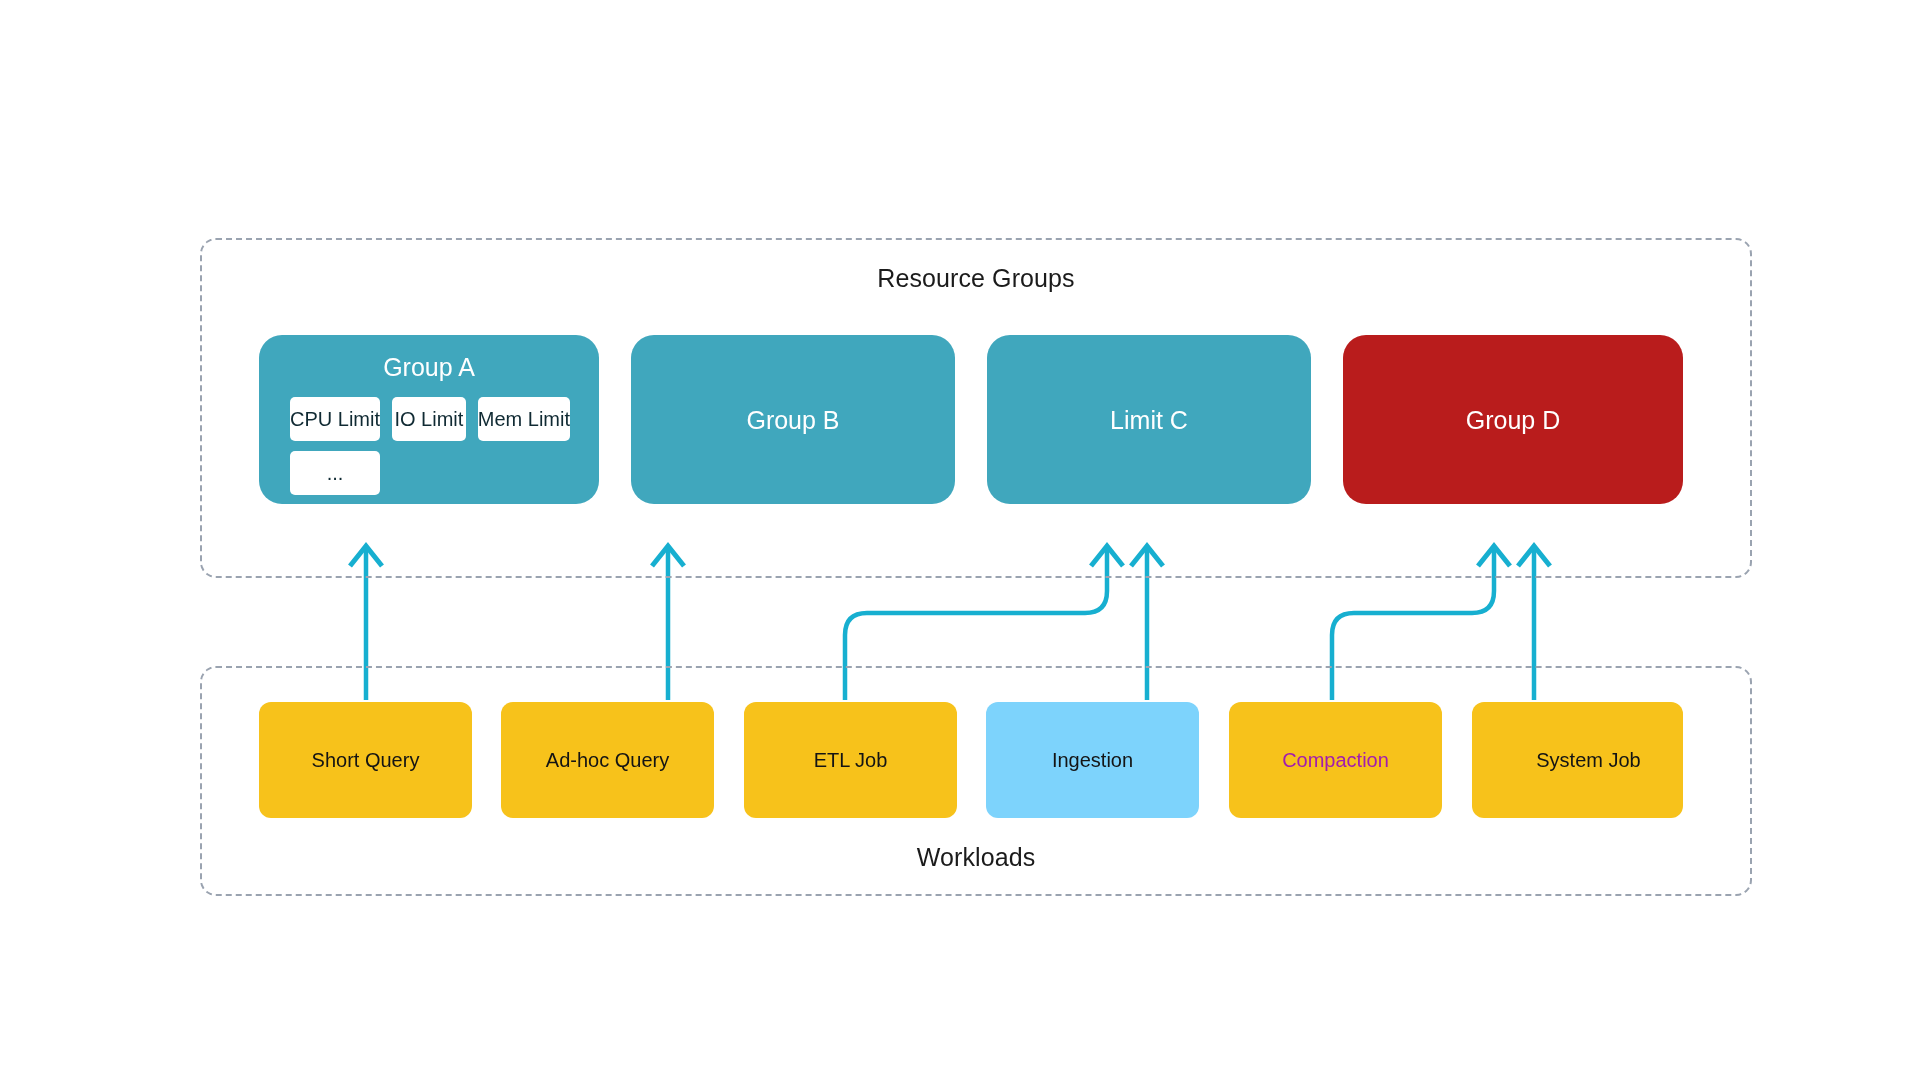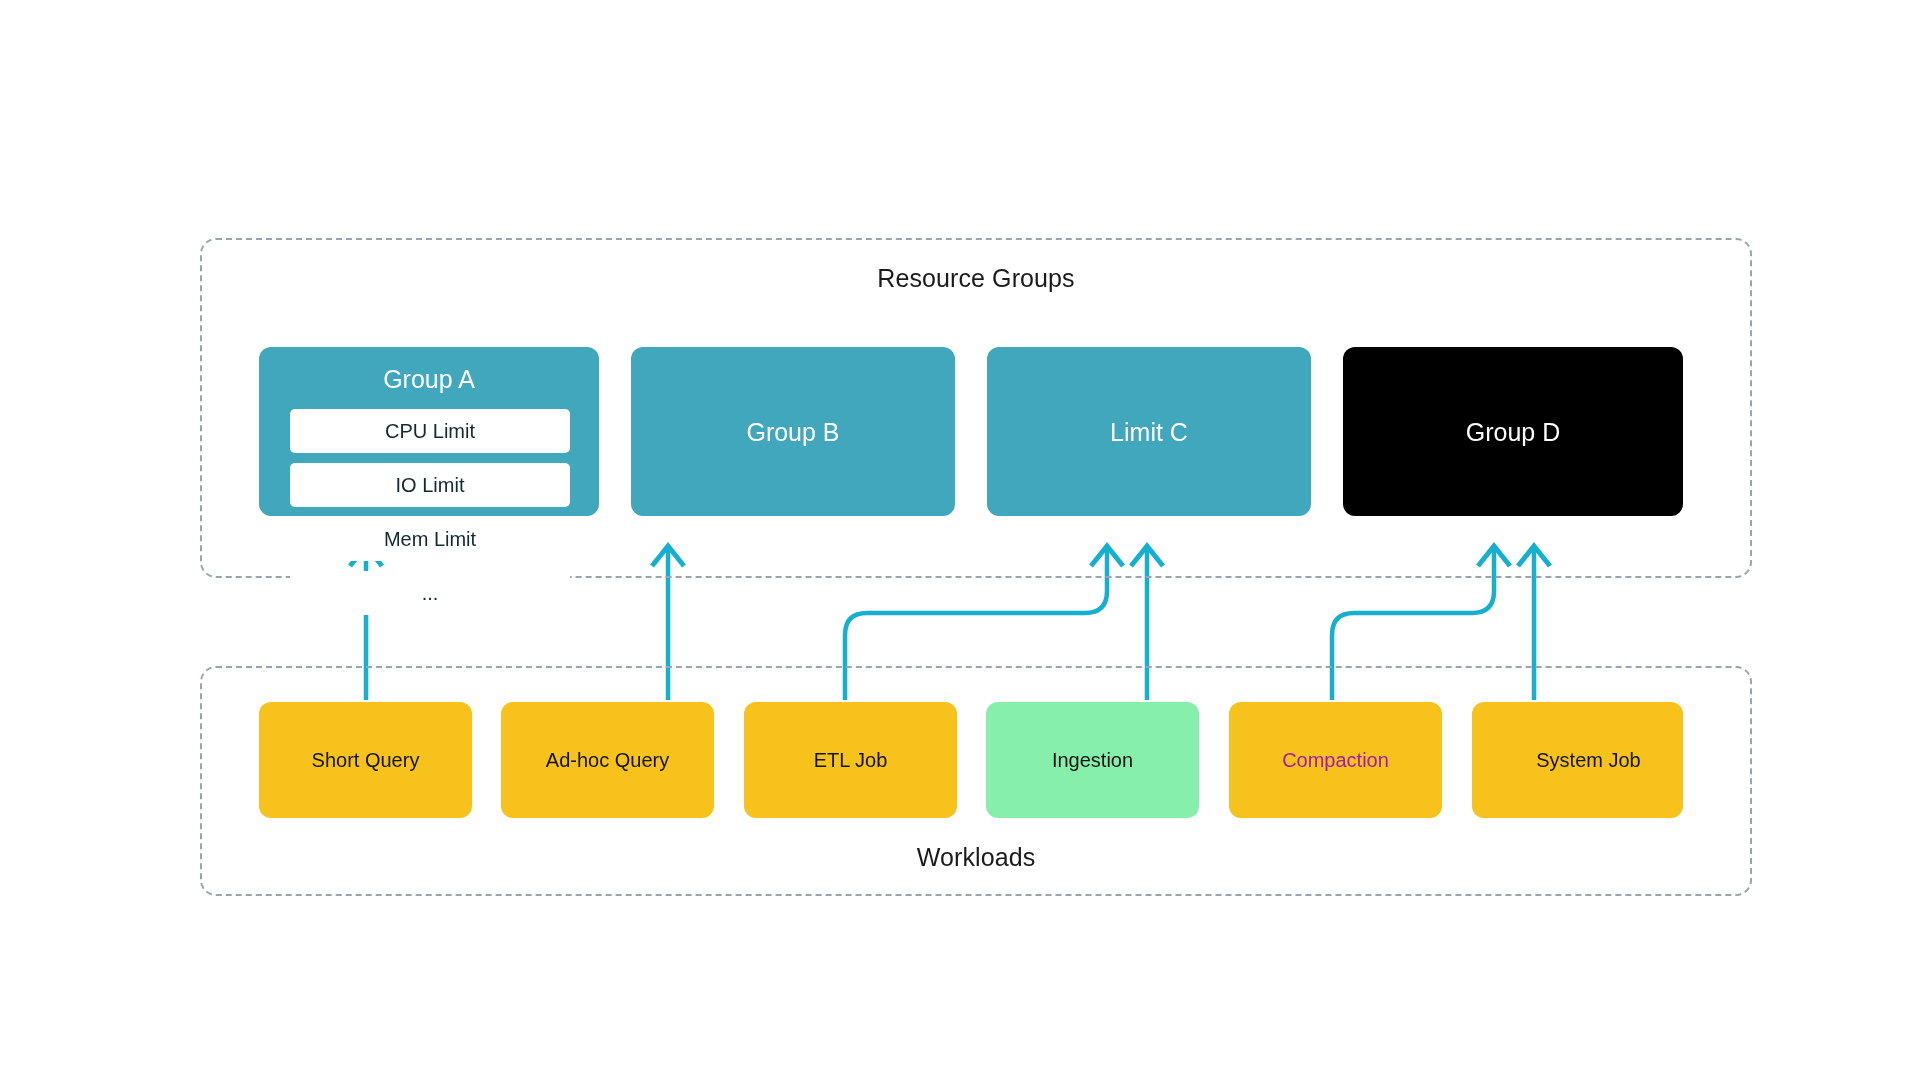--- a/index.html
+++ b/index.html
@@ -54,25 +54,25 @@
     color: #1b1b1b;
     letter-spacing: 0.1px;
     white-space: nowrap;
   }
   #resource-groups-title { top: 24px; }
   #workloads-title { bottom: 22px; }
 
   
   .group-card {
     position: absolute;
-    border-radius: 12px;
+    border-radius: 23px;
     box-sizing: border-box;
     color: #ffffff;
     background: #40a7bd;
-    top: 347px;
+    top: 335px;
     height: 169px;
   }
   .group-card .group-label {
     position: absolute;
     width: 100%;
     text-align: center;
     font-size: 25px;
     color: #ffffff;
     white-space: nowrap;
   }
@@ -90,21 +90,21 @@
   #group-card-c { left: 987px; width: 324px; }
   #group-card-d { left: 1343px; width: 340px; }
 
   
   .chip-grid {
     position: absolute;
     left: 31px;
     top: 62px;
     width: 280px;
     display: grid;
-    grid-template-columns: 1fr;
+    grid-template-columns: 1fr 1fr 1fr;
     grid-gap: 10px 12px;
     text-align: center;
   }
   .chip {
     background: #ffffff;
     border-radius: 5px;
     height: 44px;
     display: flex;
     align-items: center;
     justify-content: center;
@@ -212,28 +212,28 @@
   </div>
 
   <div class="group-card centered" id="group-card-b" style="background: rgb(64, 167, 189); color: rgb(255, 255, 255);">
     <div class="group-label">Group B</div>
   </div>
 
   <div class="group-card centered" id="group-card-c" style="background: rgb(64, 167, 189); color: rgb(255, 255, 255);">
     <div class="group-label">Limit C</div>
   </div>
 
-  <div class="group-card centered" id="group-card-d" style="background: #000000; color: rgb(255, 255, 255);">
+  <div class="group-card centered" id="group-card-d" style="background: #b91c1c; color: rgb(255, 255, 255);">
     <div class="group-label">Group D</div>
   </div>
 
   <div class="dashed-container" id="workloads-container" style="border-color: rgb(154, 163, 176);">
     <div class="container-title" id="workloads-title" style="color: rgb(27, 27, 27);">Workloads</div>
   </div>
 
   <div class="workload-card" id="workload-card-0" style="background: rgb(247, 194, 27); color: rgb(20, 20, 20);">Short Query</div>
   <div class="workload-card" id="workload-card-2" style="background: rgb(247, 194, 27); color: rgb(20, 20, 20);">ETL Job</div>
   <div class="workload-card" id="workload-card-1" style="background: rgb(247, 194, 27); color: rgb(20, 20, 20);">Ad-hoc Query</div>
-  <div class="workload-card" id="workload-card-3" style="background: #86efac; color: rgb(20, 20, 20);">Ingestion</div>
+  <div class="workload-card" id="workload-card-3" style="background: #7dd3fc; color: rgb(20, 20, 20);">Ingestion</div>
   <div class="workload-card" id="workload-card-4" style="background: rgb(247, 194, 27); color: #a21caf;">Compaction</div>
   <div class="workload-card" id="workload-card-5" style="background: rgb(247, 194, 27); color: rgb(20, 20, 20); padding-left: 22px;">System Job</div>
 
 </div>
 
 </body></html>

